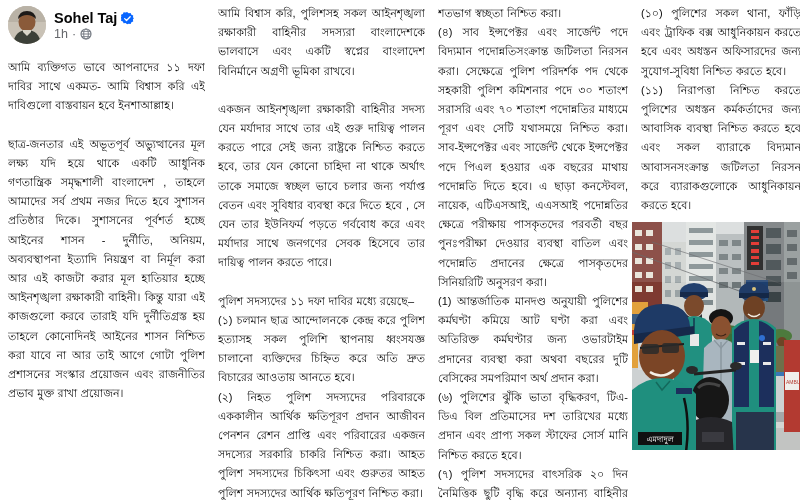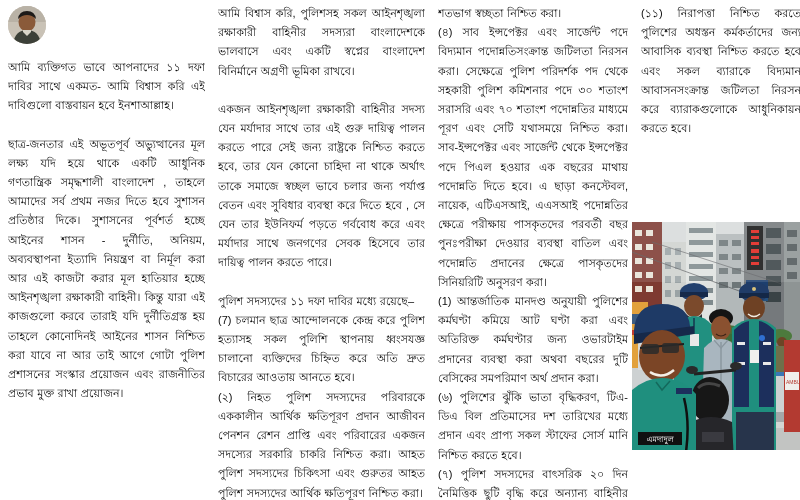--- a/index.html
+++ b/index.html
@@ -43,41 +43,66 @@
         <div class="avatar">
           <svg width="38" height="38" viewBox="0 0 38 38">
             <rect width="38" height="38" fill="#c9c2b6"></rect>
             <rect x="0" y="0" width="38" height="16" fill="#b9b2a6"></rect>
             <ellipse cx="19" cy="16" rx="8.5" ry="9.5" fill="#8a5a39"></ellipse>
             <path d="M10 13 Q11 5 19 5 Q27 5 28 13 Q24 9 19 9 Q14 9 10 13 Z" fill="#1d1a18"></path>
             <path d="M5 38 Q7 24 19 24 Q31 24 33 38 Z" fill="#3c4038"></path>
             <path d="M15 26 L19 30 L23 26 L23 24 L15 24 Z" fill="#d8d4c8"></path>
           </svg>
         </div>
+        <div class="hmeta">
+          <div class="name-row">
+            <span class="author">Sohel Taj</span>
+            <span class="badge">
+              <svg width="13" height="13" viewBox="0 0 16 16">
+                <path fill="var(--verified)" d="M8 0l2 1.7 2.6-.4 1 2.4 2.4 1-.4 2.6L17 8l-1.4 1.7.4 2.6-2.4 1-1 2.4-2.6-.4L8 16l-2-1.7-2.6.4-1-2.4-2.4-1 .4-2.6L-1 8l1.4-1.7L0 3.7l2.4-1 1-2.4 2.6.4z" transform="scale(0.94)"></path>
+                <path d="M4.5 8.2l2.3 2.3 4.5-4.6" stroke="#fff" stroke-width="1.6" fill="none" stroke-linecap="round" stroke-linejoin="round"></path>
+              </svg>
+            </span>
+          </div>
+          <div class="sub-row">
+            <span>1h</span>
+            <span>·</span>
+            <span class="globe">
+              <svg width="12" height="12" viewBox="0 0 12 12">
+                <circle cx="6" cy="6" r="5" fill="none" stroke="#606770" stroke-width="1.2"></circle>
+                <ellipse cx="6" cy="6" rx="2.3" ry="5" fill="none" stroke="#606770" stroke-width="1"></ellipse>
+                <line x1="1" y1="6" x2="11" y2="6" stroke="#606770" stroke-width="1"></line>
+                <line x1="1.6" y1="3.4" x2="10.4" y2="3.4" stroke="#606770" stroke-width="0.9"></line>
+                <line x1="1.6" y1="8.6" x2="10.4" y2="8.6" stroke="#606770" stroke-width="0.9"></line>
+              </svg>
+            </span>
+          </div>
+        </div>
       </div>
 
         <p class="para gap">আমি ব্যক্তিগত ভাবে আপনাদের ১১ দফা দাবির সাথে একমত- আমি বিশ্বাস করি এই দাবিগুলো বাস্তবায়ন হবে ইনশাআল্লাহ।</p>
         <p class="para">ছাত্র-জনতার এই অভূতপূর্ব অভ্যুত্থানের মূল লক্ষ্য যদি হয়ে থাকে একটি আধুনিক গণতান্ত্রিক সমৃদ্ধশালী বাংলাদেশ , তাহলে আমাদের সর্ব প্রথম নজর দিতে হবে সুশাসন প্রতিষ্ঠার দিকে। সুশাসনের পূর্বশর্ত হচ্ছে আইনের শাসন - দুর্নীতি, অনিয়ম, অব্যবস্থাপনা ইত্যাদি নিয়ন্ত্রণ বা নির্মূল করা আর এই কাজটা করার মূল হাতিয়ার হচ্ছে আইনশৃঙ্খলা রক্ষাকারী বাহিনী। কিন্তু যারা এই কাজগুলো করবে তারাই যদি দুর্নীতিগ্রস্ত হয় তাহলে কোনোদিনই আইনের শাসন নিশ্চিত করা যাবে না আর তাই আগে গোটা পুলিশ প্রশাসনের সংস্কার প্রয়োজন এবং রাজনীতির প্রভাব মুক্ত রাখা প্রয়োজন।</p>
       </div>
 
     <div class="col">
         <p class="para gap">আমি বিশ্বাস করি, পুলিশসহ সকল আইনশৃঙ্খলা রক্ষাকারী বাহিনীর সদস্যরা বাংলাদেশকে ভালবাসে এবং একটি স্বপ্নের বাংলাদেশ বিনির্মানে অগ্রণী ভূমিকা রাখবে।</p>
         <p class="para gap">একজন আইনশৃঙ্খলা রক্ষাকারী বাহিনীর সদস্য যেন মর্যাদার সাথে তার এই গুরু দায়িত্ব পালন করতে পারে সেই জন্য রাষ্ট্রকে নিশ্চিত করতে হবে, তার যেন কোনো চাহিদা না থাকে অর্থাৎ তাকে সমাজে স্বচ্ছল ভাবে চলার জন্য পর্যাপ্ত বেতন এবং সুবিধার ব্যবস্থা করে দিতে হবে , সে যেন তার ইউনিফর্ম পড়তে গর্ববোধ করে এবং মর্যাদার সাথে জনগণের সেবক হিসেবে তার দায়িত্ব পালন করতে পারে।</p>
         <p class="para">পুলিশ সদস্যদের ১১ দফা দাবির মধ্যে রয়েছে–</p>
-        <p class="para">(7) চলমান ছাত্র আন্দোলনকে কেন্দ্র করে পুলিশ হত্যাসহ সকল পুলিশি স্থাপনায় ধ্বংসযজ্ঞ চালানো ব্যক্তিদের চিহ্নিত করে অতি দ্রুত বিচারের আওতায় আনতে হবে।</p>
+        <p class="para">(১) চলমান ছাত্র আন্দোলনকে কেন্দ্র করে পুলিশ হত্যাসহ সকল পুলিশি স্থাপনায় ধ্বংসযজ্ঞ চালানো ব্যক্তিদের চিহ্নিত করে অতি দ্রুত বিচারের আওতায় আনতে হবে।</p>
         <p class="para">(২) নিহত পুলিশ সদস্যদের পরিবারকে এককালীন আর্থিক ক্ষতিপূরণ প্রদান আজীবন পেনশন রেশন প্রাপ্তি এবং পরিবারের একজন সদস্যের সরকারি চাকরি নিশ্চিত করা। আহত পুলিশ সদস্যদের চিকিৎসা এবং গুরুতর আহত পুলিশ সদস্যদের আর্থিক ক্ষতিপূরণ নিশ্চিত করা।</p>
       </div>
     <div class="col">
         <p class="para">শতভাগ স্বচ্ছতা নিশ্চিত করা।</p>
         <p class="para">(৪) সাব ইন্সপেক্টর এবং সার্জেন্ট পদে বিদ্যমান পদোন্নতিসংক্রান্ত জটিলতা নিরসন করা। সেক্ষেত্রে পুলিশ পরিদর্শক পদ থেকে সহকারী পুলিশ কমিশনার পদে ৩০ শতাংশ সরাসরি এবং ৭০ শতাংশ পদোন্নতির মাধ্যমে পূরণ এবং সেটি যথাসময়ে নিশ্চিত করা। সাব-ইন্সপেক্টর এবং সার্জেন্ট থেকে ইন্সপেক্টর পদে পিএল হওয়ার এক বছরের মাথায় পদোন্নতি দিতে হবে। এ ছাড়া কনস্টেবল, নায়েক, এটিএসআই, এএসআই পদোন্নতির ক্ষেত্রে পরীক্ষায় পাসকৃতদের পরবর্তী বছর পুনঃপরীক্ষা দেওয়ার ব্যবস্থা বাতিল এবং পদোন্নতি প্রদানের ক্ষেত্রে পাসকৃতদের সিনিয়রিটি অনুসরণ করা।</p>
         <p class="para">(1) আন্তর্জাতিক মানদণ্ড অনুযায়ী পুলিশের কর্মঘণ্টা কমিয়ে আট ঘণ্টা করা এবং অতিরিক্ত কর্মঘণ্টার জন্য ওভারটাইম প্রদানের ব্যবস্থা করা অথবা বছরের দুটি বেসিকের সমপরিমাণ অর্থ প্রদান করা।</p>
         <p class="para">(৬) পুলিশের ঝুঁকি ভাতা বৃদ্ধিকরণ, টিএ-ডিএ বিল প্রতিমাসের দশ তারিখের মধ্যে প্রদান এবং প্রাপ্য সকল স্টাফের সোর্স মানি নিশ্চিত করতে হবে।</p>
         <p class="para">(৭) পুলিশ সদস্যদের বাৎসরিক ২০ দিন নৈমিত্তিক ছুটি বৃদ্ধি করে অন্যান্য বাহিনীর সঙ্গে সমন্বয় করে ষাট দিন করতে হবে। দেশ ও জনগণের স্বার্থে ছুটি ছাড়া সম্ভব না হলে অভোগকৃত ছুটির বিনিময়ে আর্থিক সুবিধা প্রদান করতে হবে।</p>
       </div>
     <div class="col">
+        <p class="para">(১০) পুলিশের সকল থানা, ফাঁড়ি এবং ট্রাফিক বক্স আধুনিকায়ন করতে হবে এবং অধস্তন অফিসারদের জন্য সুযোগ-সুবিধা নিশ্চিত করতে হবে।</p>
         <p class="para">(১১) নিরাপত্তা নিশ্চিত করতে পুলিশের অধস্তন কর্মকর্তাদের জন্য আবাসিক ব্যবস্থা নিশ্চিত করতে হবে এবং সকল ব্যারাকে বিদ্যমান আবাসনসংক্রান্ত জটিলতা নিরসন করে ব্যারাকগুলোকে আধুনিকায়ন করতে হবে।</p>
       </div>
   </div>
 
   <div class="photo">
     <svg width="168" height="278" viewBox="0 0 168 278">
 
       <g>
         <rect width="168" height="278" fill="#cdd1d2"></rect>
         <rect width="168" height="70" fill="#d8dbdb"></rect>

